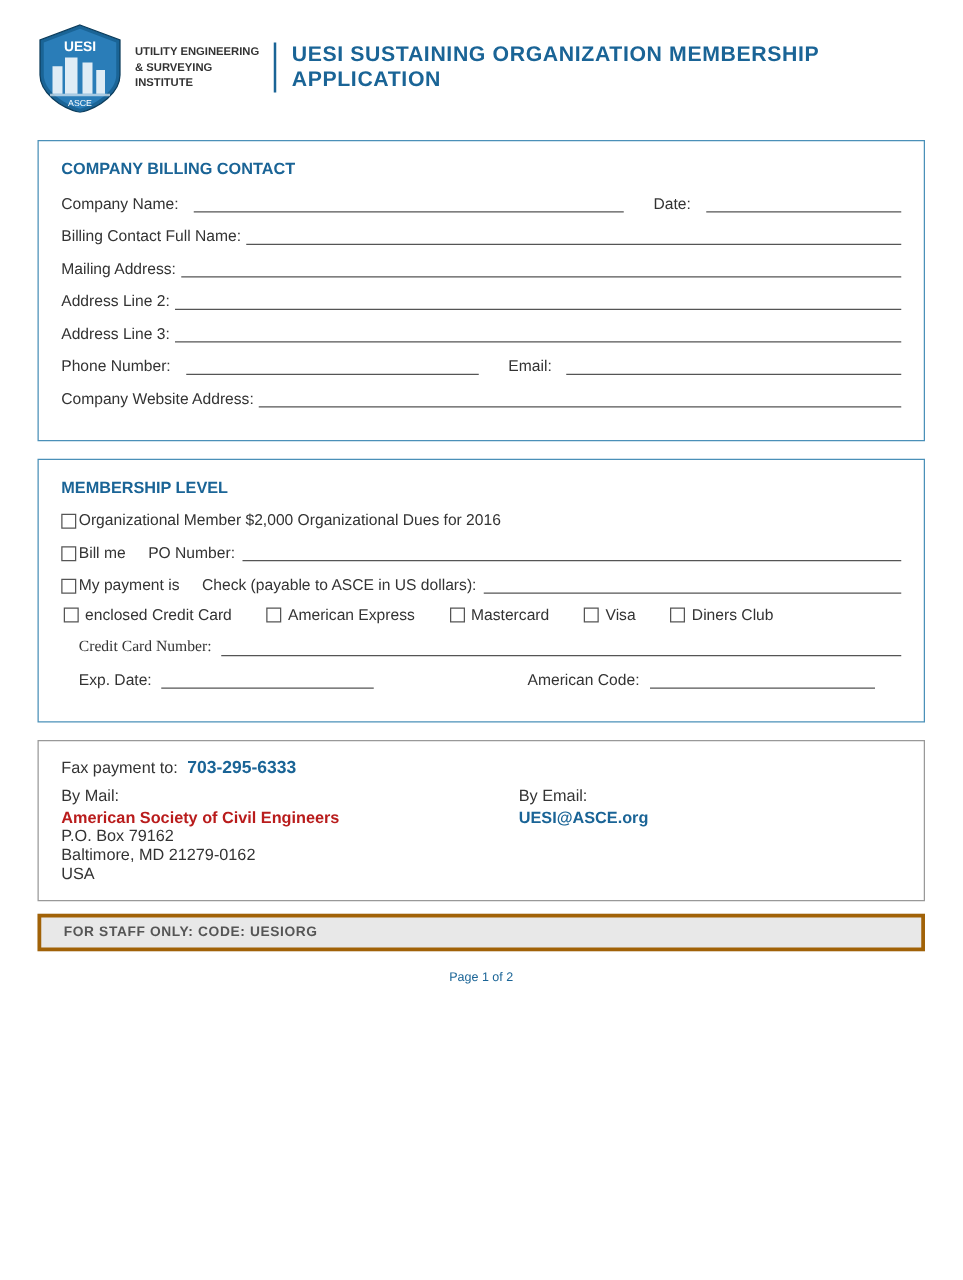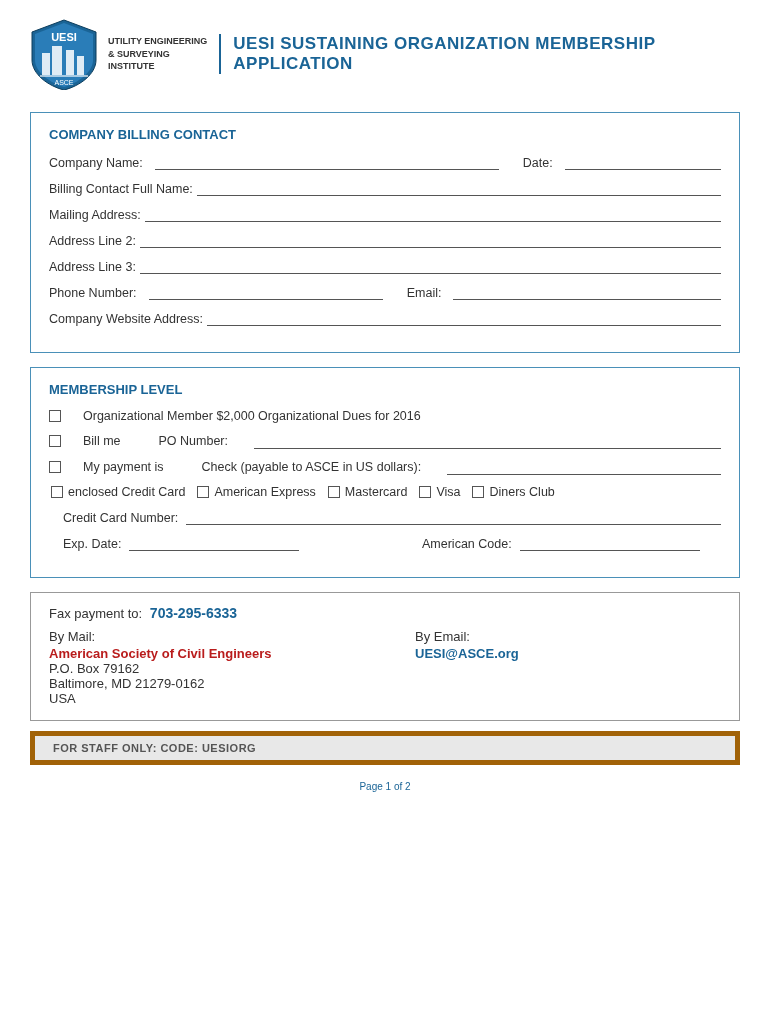--- a/index.html
+++ b/index.html
@@ -106,23 +106,23 @@
 
     .field-line-fixed {
       border: none;
       border-bottom: 1px solid #555;
       height: 16px;
     }
 
     
     .checkbox-row {
       display: flex;
-      align-items: center;
-      margin-bottom: 10px;
-      gap: 22px;
+      align-items: flex-end;
+      margin-bottom: 10px;
+      gap: 2px;
     }
 
     .checkbox-item {
       display: flex;
       align-items: center;
       gap: 5px;
       margin-right: 8px;
     }
 
     .cb-box {
@@ -138,21 +138,21 @@
       font-size: 12.5px;
       color: #333;
     }
 
     
     .payment-row {
       display: flex;
       align-items: center;
       margin-bottom: 10px;
       flex-wrap: wrap;
-      gap: 4px;
+      gap: 20px;
     }
 
     
     .card-field-row {
       margin-bottom: 10px;
       display: flex;
       align-items: flex-end;
       gap: 4px;
     }
 
@@ -181,21 +181,21 @@
 
     .fax-email-link {
       color: #1a6496;
       font-weight: bold;
       font-size: 13px;
     }
 
     
     .staff-bar {
       background: #e8e8e8;
-      border: 5px solid #a16207;
+      border: 3px solid #a16207;
       padding: 6px 18px;
       font-size: 11px;
       color: #555;
       font-weight: bold;
       text-transform: uppercase;
       letter-spacing: 0.5px;
       margin-bottom: 10px;
     }
 
     
@@ -335,21 +335,21 @@
         <div class="cb-box"></div>
         <span class="cb-label">Visa</span>
       </div>
       <div class="checkbox-item">
         <div class="cb-box"></div>
         <span class="cb-label">Diners Club</span>
       </div>
     </div>
 
 
-    <div class="card-field-row" style="padding-left:14px;">
+    <div class="card-field-row" style="padding-left:14px;font-family:Liberation Serif, serif;">
       <span class="field-label">Credit Card Number:</span>
       <div class="field-line" style="flex:1;"></div>
     </div>
 
     <div class="two-col-row" style="padding-left:14px;">
       <div class="col">
         <span class="field-label">Exp. Date:</span>
         <div class="field-line-fixed" style="width:170px;"></div>
       </div>
       <div class="col" style="margin-left:40px;">

